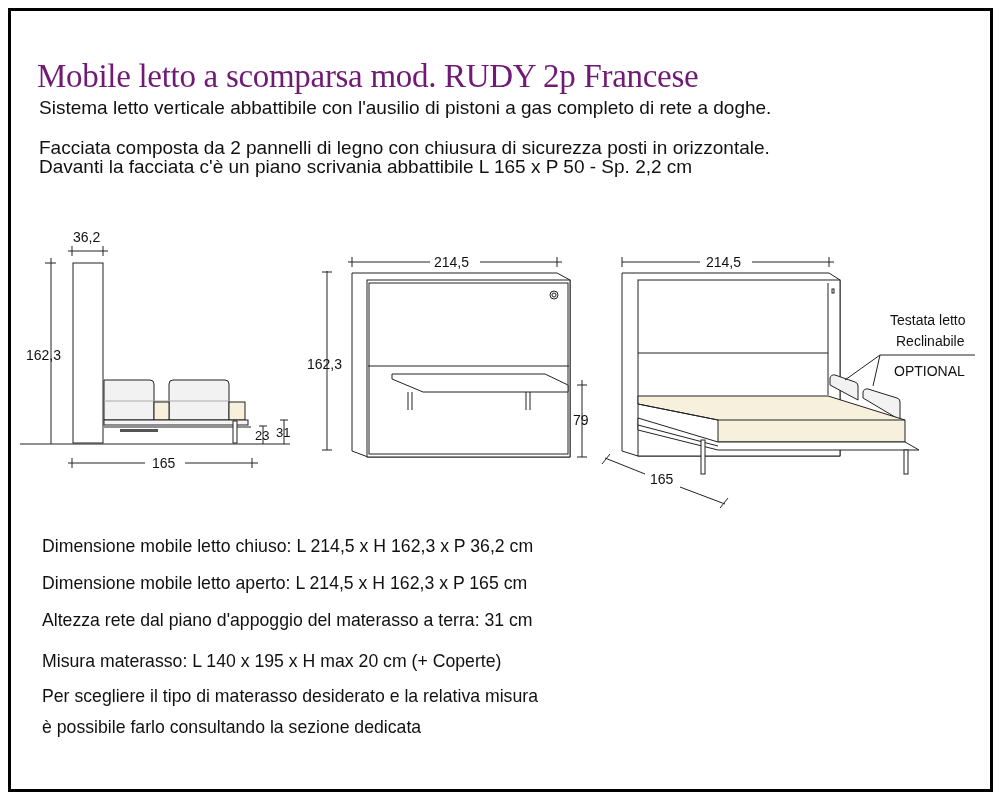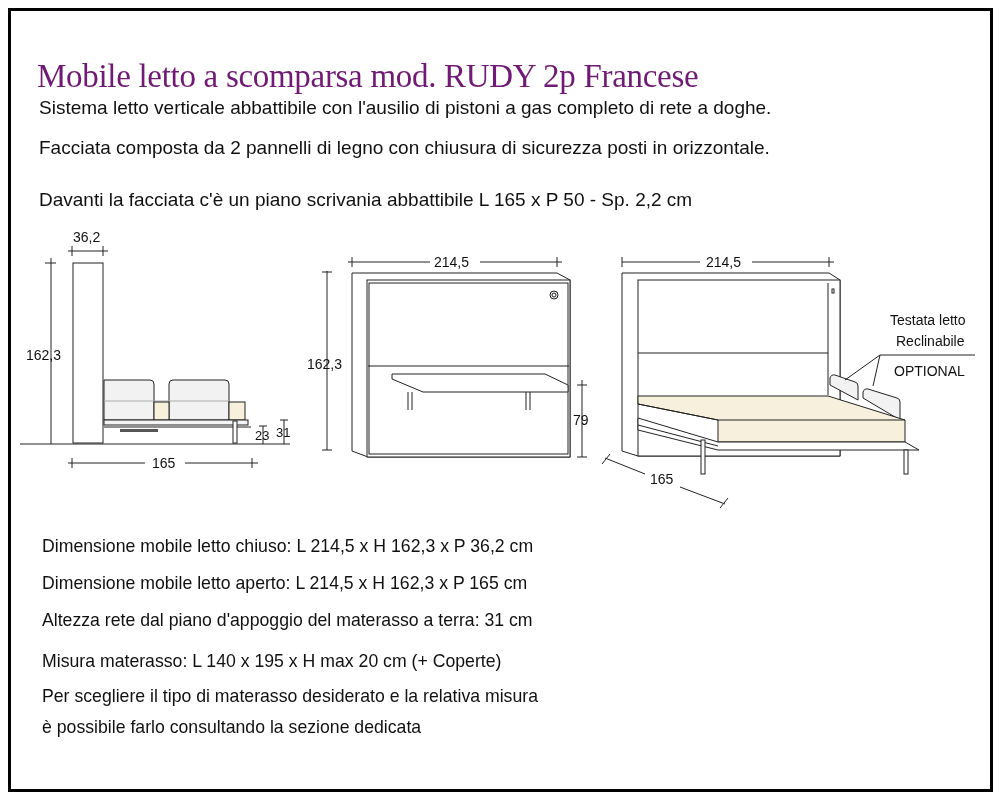--- a/index.html
+++ b/index.html
@@ -28,21 +28,21 @@
 </style>
 </head>
 <body>
 
 <div class="frame"></div>
 
 <div class="title" style="top:38px;">Mobile letto a scomparsa mod. RUDY 2p Francese</div>
 
 <div class="line" style="top:97px;">Sistema letto verticale abbattibile con l'ausilio di pistoni a gas completo di rete a doghe.</div>
 <div class="line" style="top:137px;text-align:center;">Facciata composta da 2 pannelli di legno con chiusura di sicurezza posti in orizzontale.</div>
-<div class="line" style="top:189px;text-align:right;">Davanti la facciata c'è un piano scrivania abbattibile L 165 x P 50 - Sp. 2,2 cm</div>
+<div class="line" style="top:156px;text-align:right;">Davanti la facciata c'è un piano scrivania abbattibile L 165 x P 50 - Sp. 2,2 cm</div>
 
 <svg class="drawing" width="1000" height="520" viewBox="0 0 1000 520">
   <g stroke="#222" stroke-width="1" fill="none">
 
     <line x1="68" y1="251" x2="108" y2="251"></line>
     <line x1="72" y1="246" x2="72" y2="256"></line>
     <line x1="103" y1="246" x2="103" y2="256"></line>
 
     <line x1="51" y1="258" x2="51" y2="444"></line>
     <line x1="45" y1="263" x2="56" y2="263"></line>

